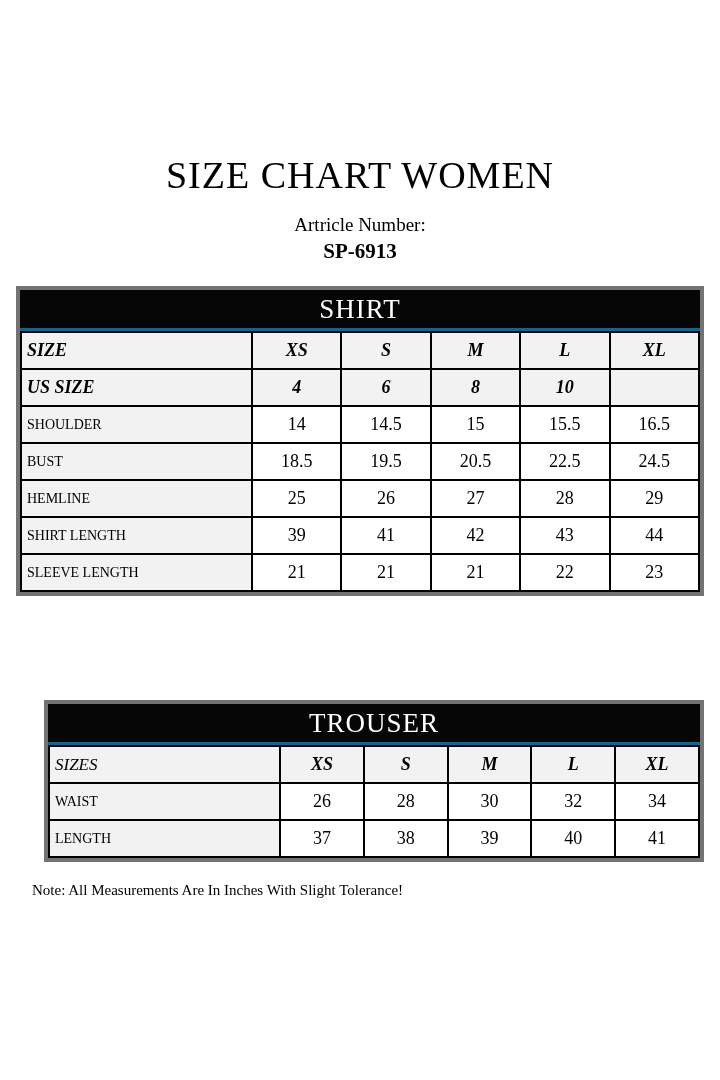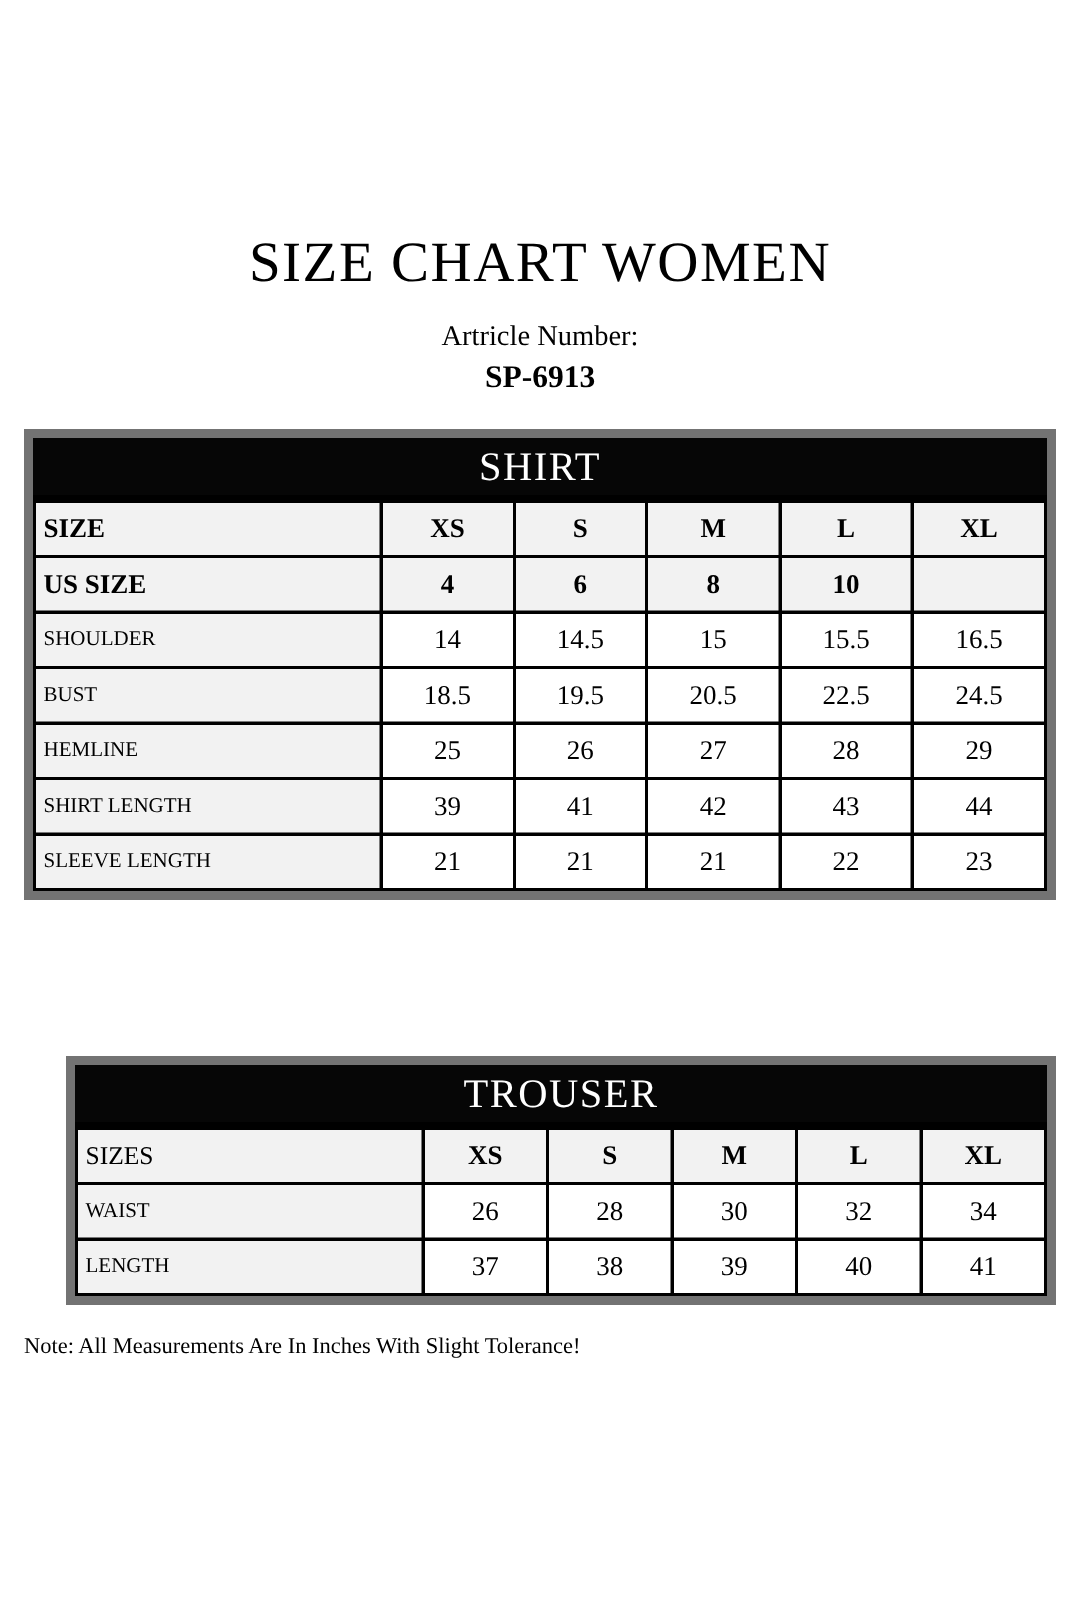--- a/index.html
+++ b/index.html
@@ -33,22 +33,22 @@
     text-align: center;
   }
   .article-number {
     margin-top: 3px;
     font-size: 21px;
     line-height: 25px;
     font-weight: bold;
     text-align: center;
   }
   .table-wrap {
-    border: 6px solid #737373;
-    background: #000000;
+    border: 4px solid #737373;
+    background: #0369a1;
   }
   .table-wrap.shirt { margin-top: 22px; }
   .table-wrap.trouser { margin-top: 104px; margin-left: 28px; }
   .bar {
     background: #060606;
     color: #ffffff;
     height: 38px;
     line-height: 38px;
     text-align: center;
     font-size: 27px;
@@ -68,38 +68,39 @@
     white-space: nowrap;
   }
   td.label {
     width: 224px;
     text-align: left;
     padding-left: 5px;
   }
   td.val {
     text-align: center;
   }
-  .size-row td { background: #f2f2f2; }
+  .size-row td { background: #f2f2f2; font-style: italic; }
   .size-row td.label { font-weight: bold; font-size: 18px; }
   .size-row td.label.reg { font-weight: normal; font-size: 17px; }
   .size-row td.val { font-weight: bold; font-size: 18px; }
   .measure-row td.label {
     background: #f2f2f2;
     font-weight: normal;
     font-size: 14px;
   }
   .measure-row td.val {
     background: #ffffff;
     font-weight: normal;
     font-size: 18px;
   }
   .note {
     margin-top: 20px;
     font-size: 15px;
     text-align: left;
+    margin-left: 16px;
   }
 </style>
 </head>
 <body>
 
 <div class="page">
   <h1 class="title">SIZE CHART WOMEN</h1>
   <div class="article-label">Artricle Number:</div>
   <div class="article-number">SP-6913</div>
 

